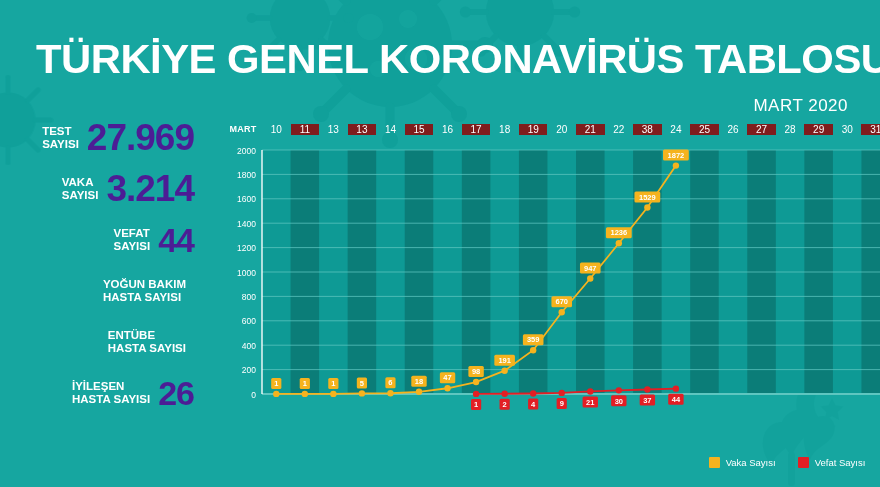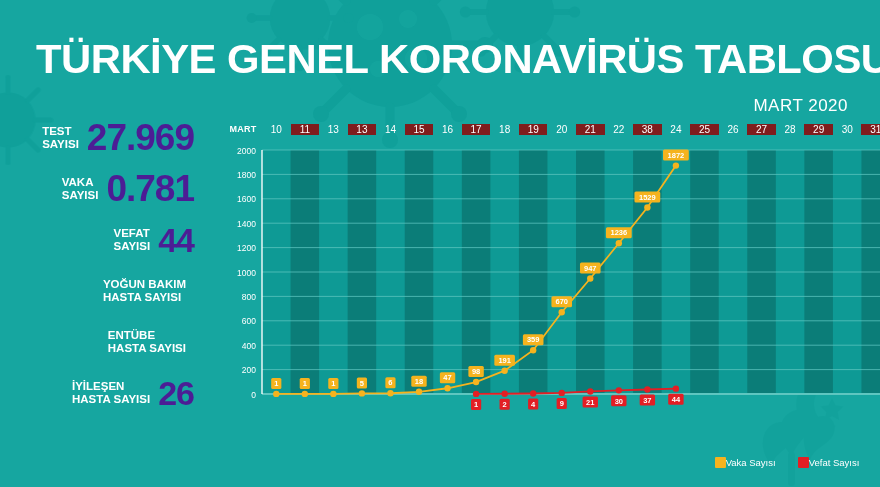--- a/index.html
+++ b/index.html
@@ -62,21 +62,21 @@
   #plot-wrap{
     position:absolute;left:0;top:50px;width:666px;height:300px;
   }
   #plot-svg{position:absolute;left:0;top:0;}
   
   #legend{
     position:absolute;left:0;bottom:-2px;width:666px;
     display:flex;justify-content:center;align-items:center;gap:22px;
     padding-left:230px;
   }
-  .legend-item{display:flex;align-items:center;}
+  .legend-item{display:flex;align-items:center;gap:6px;}
   .legend-swatch{width:11px;height:11px;border-radius:1px;}
   .legend-text{color:#ffffff;font-size:9.5px;}
 </style>
 </head>
 <body>
 
 <svg id="bg-decor" width="880" height="487" viewBox="0 0 880 487">
   <g fill="#10a09a" opacity="0.95">
 
     <g transform="translate(390,45)">
@@ -193,21 +193,21 @@
       <div>SAYISI</div>
     </div>
     <div class="stat-value" style="font-size:37px">27.969</div>
   </div>
 
   <div class="stat-row">
     <div class="stat-label">
       <div>VAKA</div>
       <div>SAYISI</div>
     </div>
-    <div class="stat-value" style="font-size:37px">0.781</div>
+    <div class="stat-value" style="font-size:37px">3.214</div>
   </div>
 
   <div class="stat-row">
     <div class="stat-label">
       <div>VEFAT</div>
       <div>SAYISI</div>
     </div>
     <div class="stat-value">44</div>
   </div>
 

